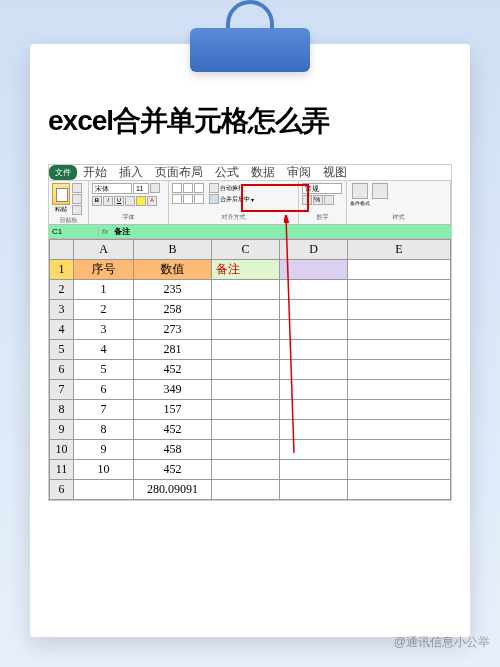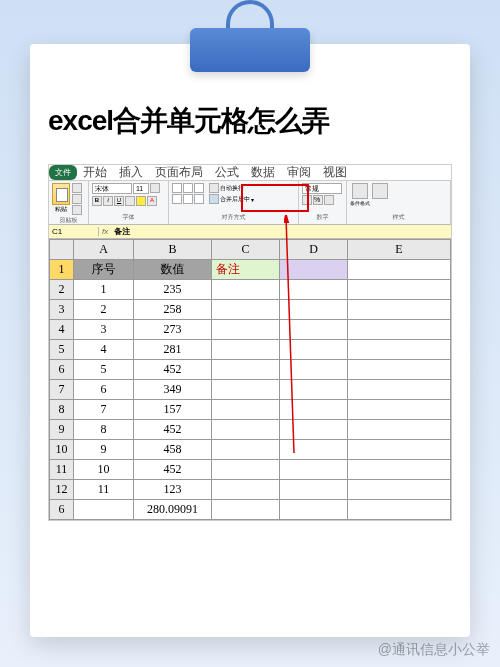--- a/index.html
+++ b/index.html
@@ -155,21 +155,21 @@
       font-size: 6px;
       display: inline-flex;
       align-items: center;
       gap: 1px;
     }
     .cell-ref-bar {
       display: flex;
       height: 14px;
       border-bottom: 1px solid #bbb;
       align-items: center;
-      background: #fef9c3;
+      background: #86efac;
     }
     .name-box {
       width: 50px;
       border-right: 1px solid #bbb;
       padding: 0 3px;
       font-size: 8px;
     }
     .fx-label { padding: 0 3px; font-style: italic; color: #666; font-size: 8px; }
     .formula-input { flex: 1; padding: 0 3px; font-size: 8px; font-weight: bold; }
     .sheet-table {
@@ -196,40 +196,40 @@
     }
     .row-header {
       background: #e8e8e8;
       width: 24px;
       text-align: center;
       font-size: 10px;
     }
     .row-header.sel { background: #ffd966; }
     .header-cell {
       font-weight: normal;
-      background: #a3a3a3;
+      background: #fdba74;
     }
     .col-c-hdr { background: #dff5d0; color: #c00; }
     .col-d-hdr { background: #dcd0f0; }
     .col-e-hdr { background: #fff; }
     .num-right { text-align: right; }
     .num-center { text-align: center; }
     .arrow-svg {
       position: absolute;
       top: 50px;
       left: 235px;
       width: 40px;
       height: 240px;
       pointer-events: none;
     }
     .watermark {
       position: absolute;
-      bottom: 8px;
+      bottom: 16px;
       right: 10px;
-      font-size: 14px;
+      font-size: 12px;
       color: rgba(0,0,0,0.35);
     }
   </style>
 </head>
 <body>
 
 <div class="clip">
   <div class="clip-ring"></div>
   <div class="clip-bar"></div>
 </div>
@@ -445,28 +445,20 @@
           </tr>
           <tr>
             <td class="row-header">11</td>
             <td class="num-center">10</td>
             <td class="num-right">452</td>
             <td></td>
             <td></td>
             <td></td>
           </tr>
           <tr>
-            <td class="row-header">12</td>
-            <td class="num-center">11</td>
-            <td class="num-right">123</td>
-            <td></td>
-            <td></td>
-            <td></td>
-          </tr>
-          <tr>
             <td class="row-header">6</td>
             <td class="num-center"></td>
             <td class="num-right">280.09091</td>
             <td></td>
             <td></td>
             <td></td>
           </tr>
         </tbody>
     </table>
 

